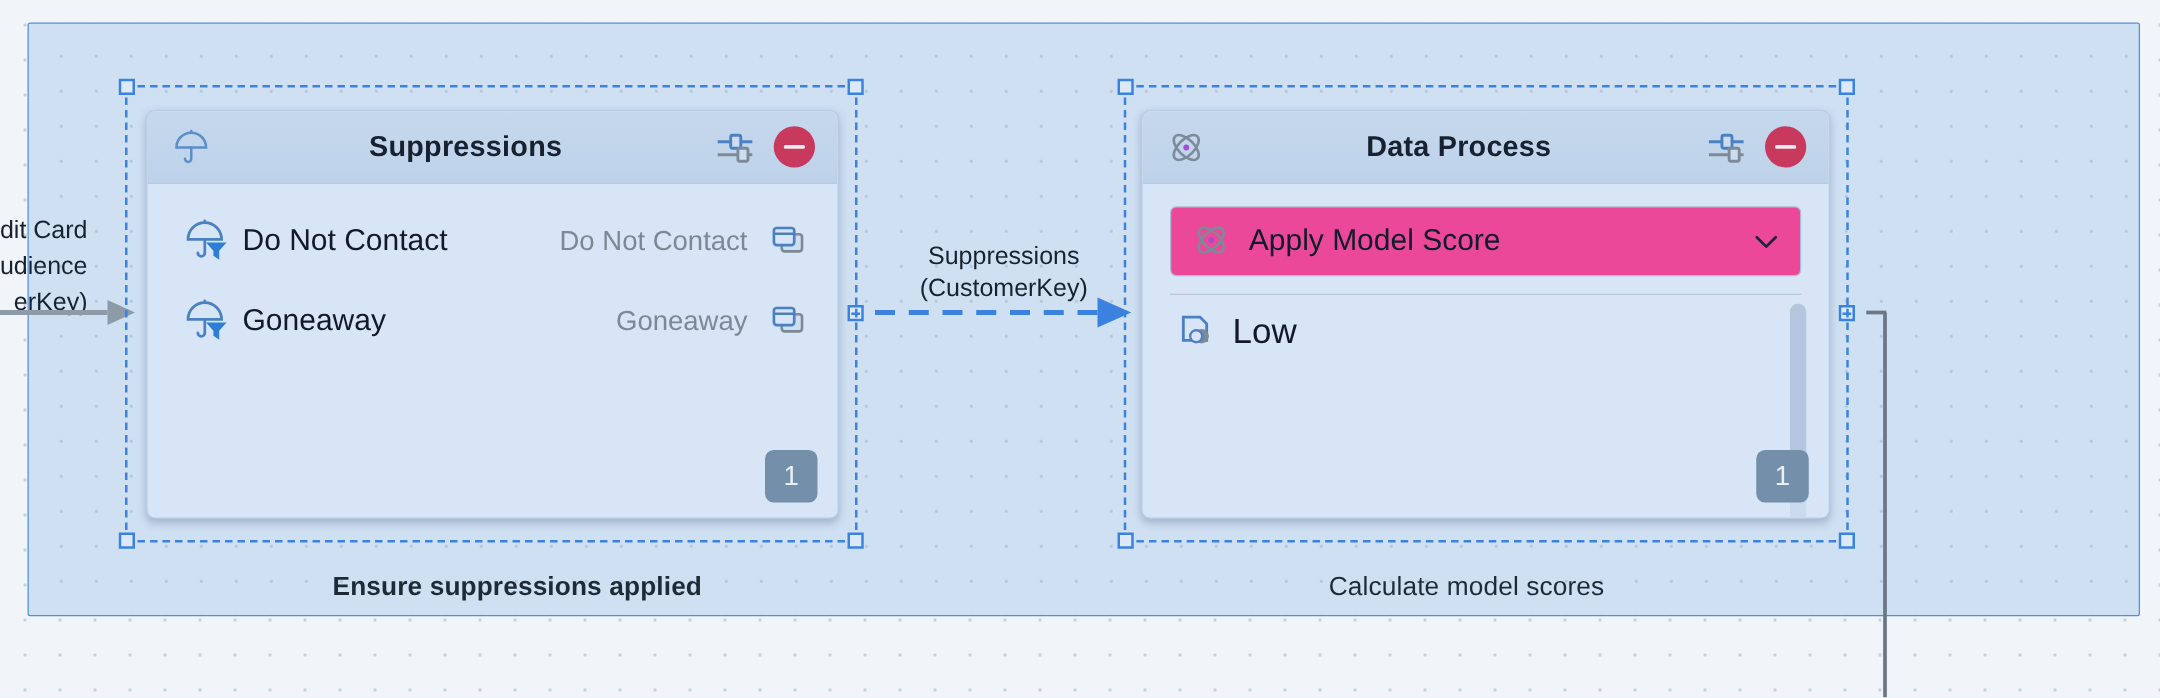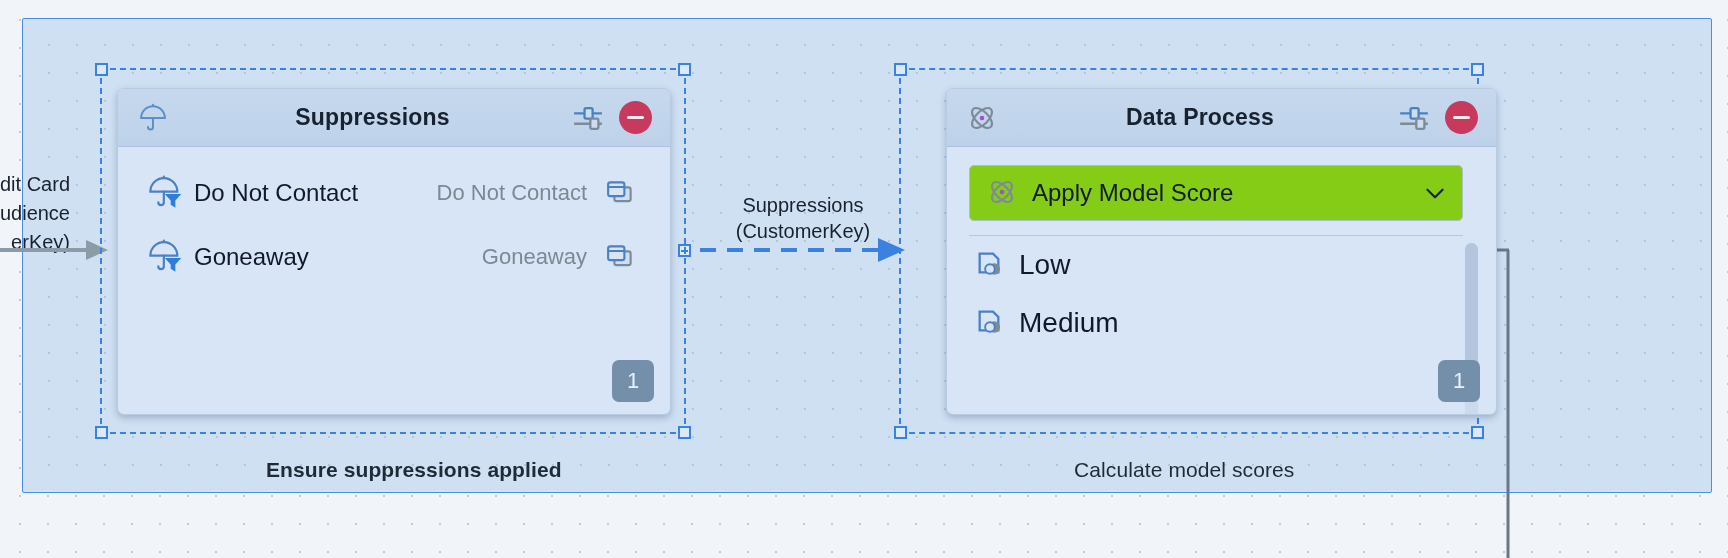--- a/index.html
+++ b/index.html
@@ -41,21 +41,21 @@
 
   .stage-caption {
     position: absolute;
     bottom: 10px;
     font-size: 21px;
     color: #1f2a37;
     white-space: nowrap;
     letter-spacing: .1px;
   }
   #caption-left  { left: 243px; font-weight: bold; }
-  #caption-right { left: 1040px; margin-left: 11px; }
+  #caption-right { left: 1040px; }
 
   
   .sel-frame {
     position: absolute;
     border: 2px dashed #3b82e0;
     background: transparent;
   }
   #sel-left  { left: 100px; top: 68px;  width: 586px; height: 366px; }
   #sel-right { left: 899px; top: 68px;  width: 580px; height: 366px; }
 
@@ -85,21 +85,21 @@
   
   .card {
     position: absolute;
     border-radius: 7px;
     background: #d7e5f6;
     box-shadow: 0 3px 7px rgba(40,60,90,.28);
     overflow: hidden;
     border: 1px solid #b9cbe2;
   }
   #card-suppressions { left: 117px; top: 88px;  width: 554px; height: 327px; }
-  #card-dataprocess  { left: 946px; top: 88px;  width: 551px; height: 327px; }
+  #card-dataprocess  { left: 913px; top: 88px;  width: 551px; height: 327px; }
 
   .card-header {
     position: relative;
     height: 58px;
     background: linear-gradient(#c6d8ed, #bdd2ea);
     border-bottom: 1px solid #adc3dd;
     display: flex;
     align-items: center;
     padding: 0 18px;
   }
@@ -117,21 +117,21 @@
 
   .minus-btn {
     width: 33px; height: 33px;
     border-radius: 50%;
     background: #c8395e;
     display: flex; align-items: center; justify-content: center;
     cursor: pointer;
   }
   .minus-btn span { display: block; width: 17px; height: 3.5px; background: #fbe8ee; border-radius: 2px; }
 
-  .card-body { position: relative; height: calc(100% - 58px); padding: 14px 11px 0 0; }
+  .card-body { position: relative; height: calc(100% - 58px); padding: 14px 0 0 0; }
 
   
   .sup-row {
     display: flex;
     align-items: center;
     height: 64px;
     padding: 0 24px 0 28px;
   }
   .sup-icon { width: 38px; height: 38px; flex: 0 0 38px; margin-right: 10px; }
   .sup-name { font-size: 24px; color: #11192a; white-space: nowrap; }
@@ -153,21 +153,21 @@
     background: #738faa;
     color: #e8f1fb;
     font-size: 22px;
     display: flex; align-items: center; justify-content: center;
   }
 
   
   .dp-select {
     margin: 4px 22px 0 22px;
     height: 56px;
-    background: #84cc16;
+    background: #ec4899;
     border: 1px solid #a9bdd3;
     border-radius: 5px;
     display: flex;
     align-items: center;
     padding: 0 14px 0 16px;
   }
   .dp-select-icon { width: 34px; height: 34px; flex: 0 0 34px; margin-right: 12px; }
   .dp-select-label { font-size: 24px; color: #121a2b; flex: 1; white-space: nowrap; }
   .chev { width: 26px; height: 26px; flex: 0 0 26px; }
 
@@ -402,30 +402,20 @@
         <div class="dp-row-icon">
           <svg width="32" height="32" viewBox="0 0 24 24" fill="none" stroke-width="1.7">
             <path d="M3.5 3.5h10l4 4v10h-14z" fill="#d7e5f6" stroke="#4a81c4"></path>
             <circle cx="14.5" cy="15" r="4.3" fill="#7d8a98" stroke="none"></circle>
             <circle cx="11.2" cy="15" r="3.6" fill="#d7e5f6" stroke="#4a81c4" stroke-width="1.4"></circle>
           </svg>
         </div>
         <div class="dp-row-label">Low</div>
       </div>
 
-      <div class="dp-row">
-        <div class="dp-row-icon">
-          <svg width="32" height="32" viewBox="0 0 24 24" fill="none" stroke-width="1.7">
-            <path d="M3.5 3.5h10l4 4v10h-14z" fill="#d7e5f6" stroke="#4a81c4"></path>
-            <circle cx="14.5" cy="15" r="4.3" fill="#7d8a98" stroke="none"></circle>
-            <circle cx="11.2" cy="15" r="3.6" fill="#d7e5f6" stroke="#4a81c4" stroke-width="1.4"></circle>
-          </svg>
-        </div>
-        <div class="dp-row-label">Medium</div>
-      </div>
 
       <div class="dp-scroll-track">
         <div class="dp-scroll-thumb"></div>
       </div>
 
       <div class="count-badge">1</div>
     </div>
   </div>
 
 </div>

